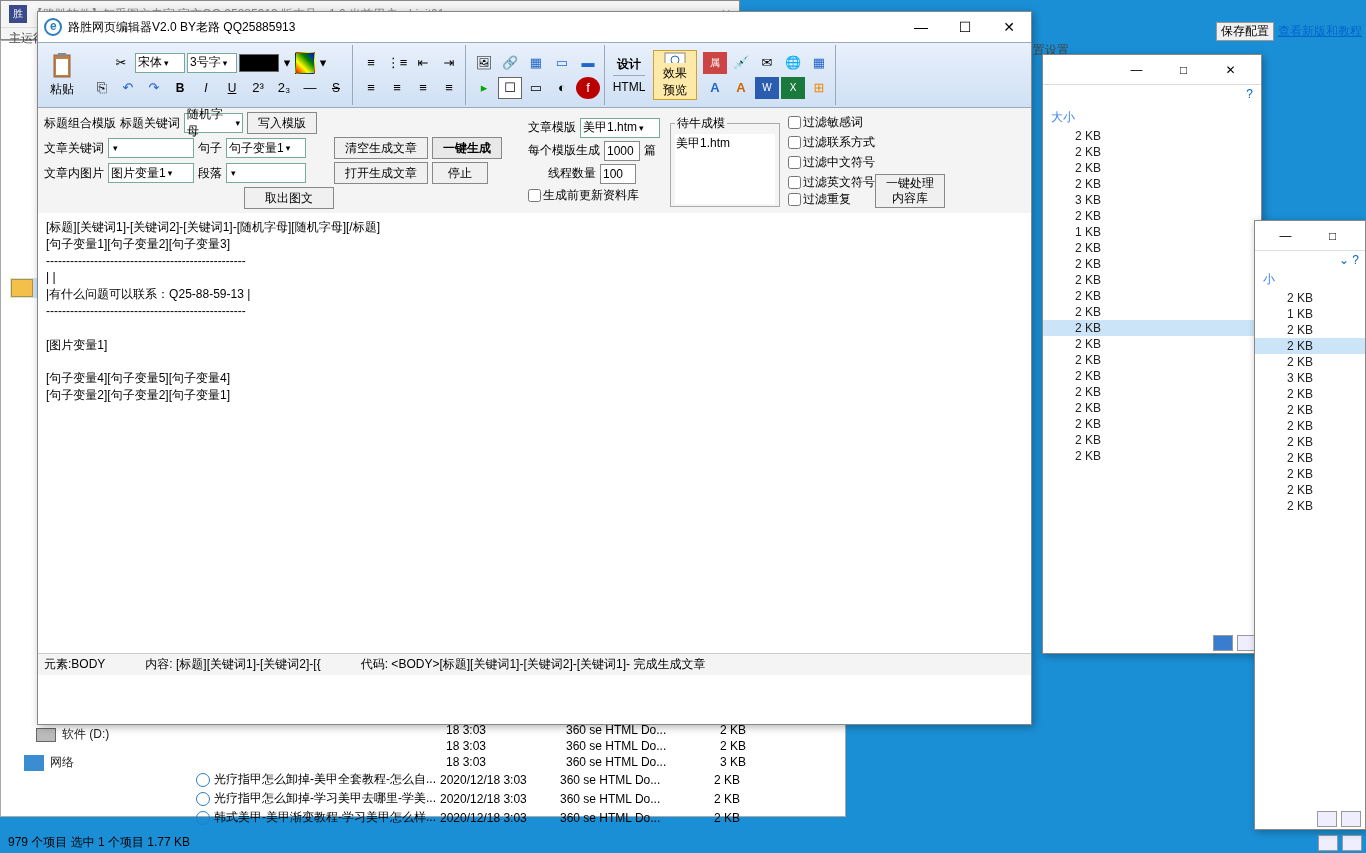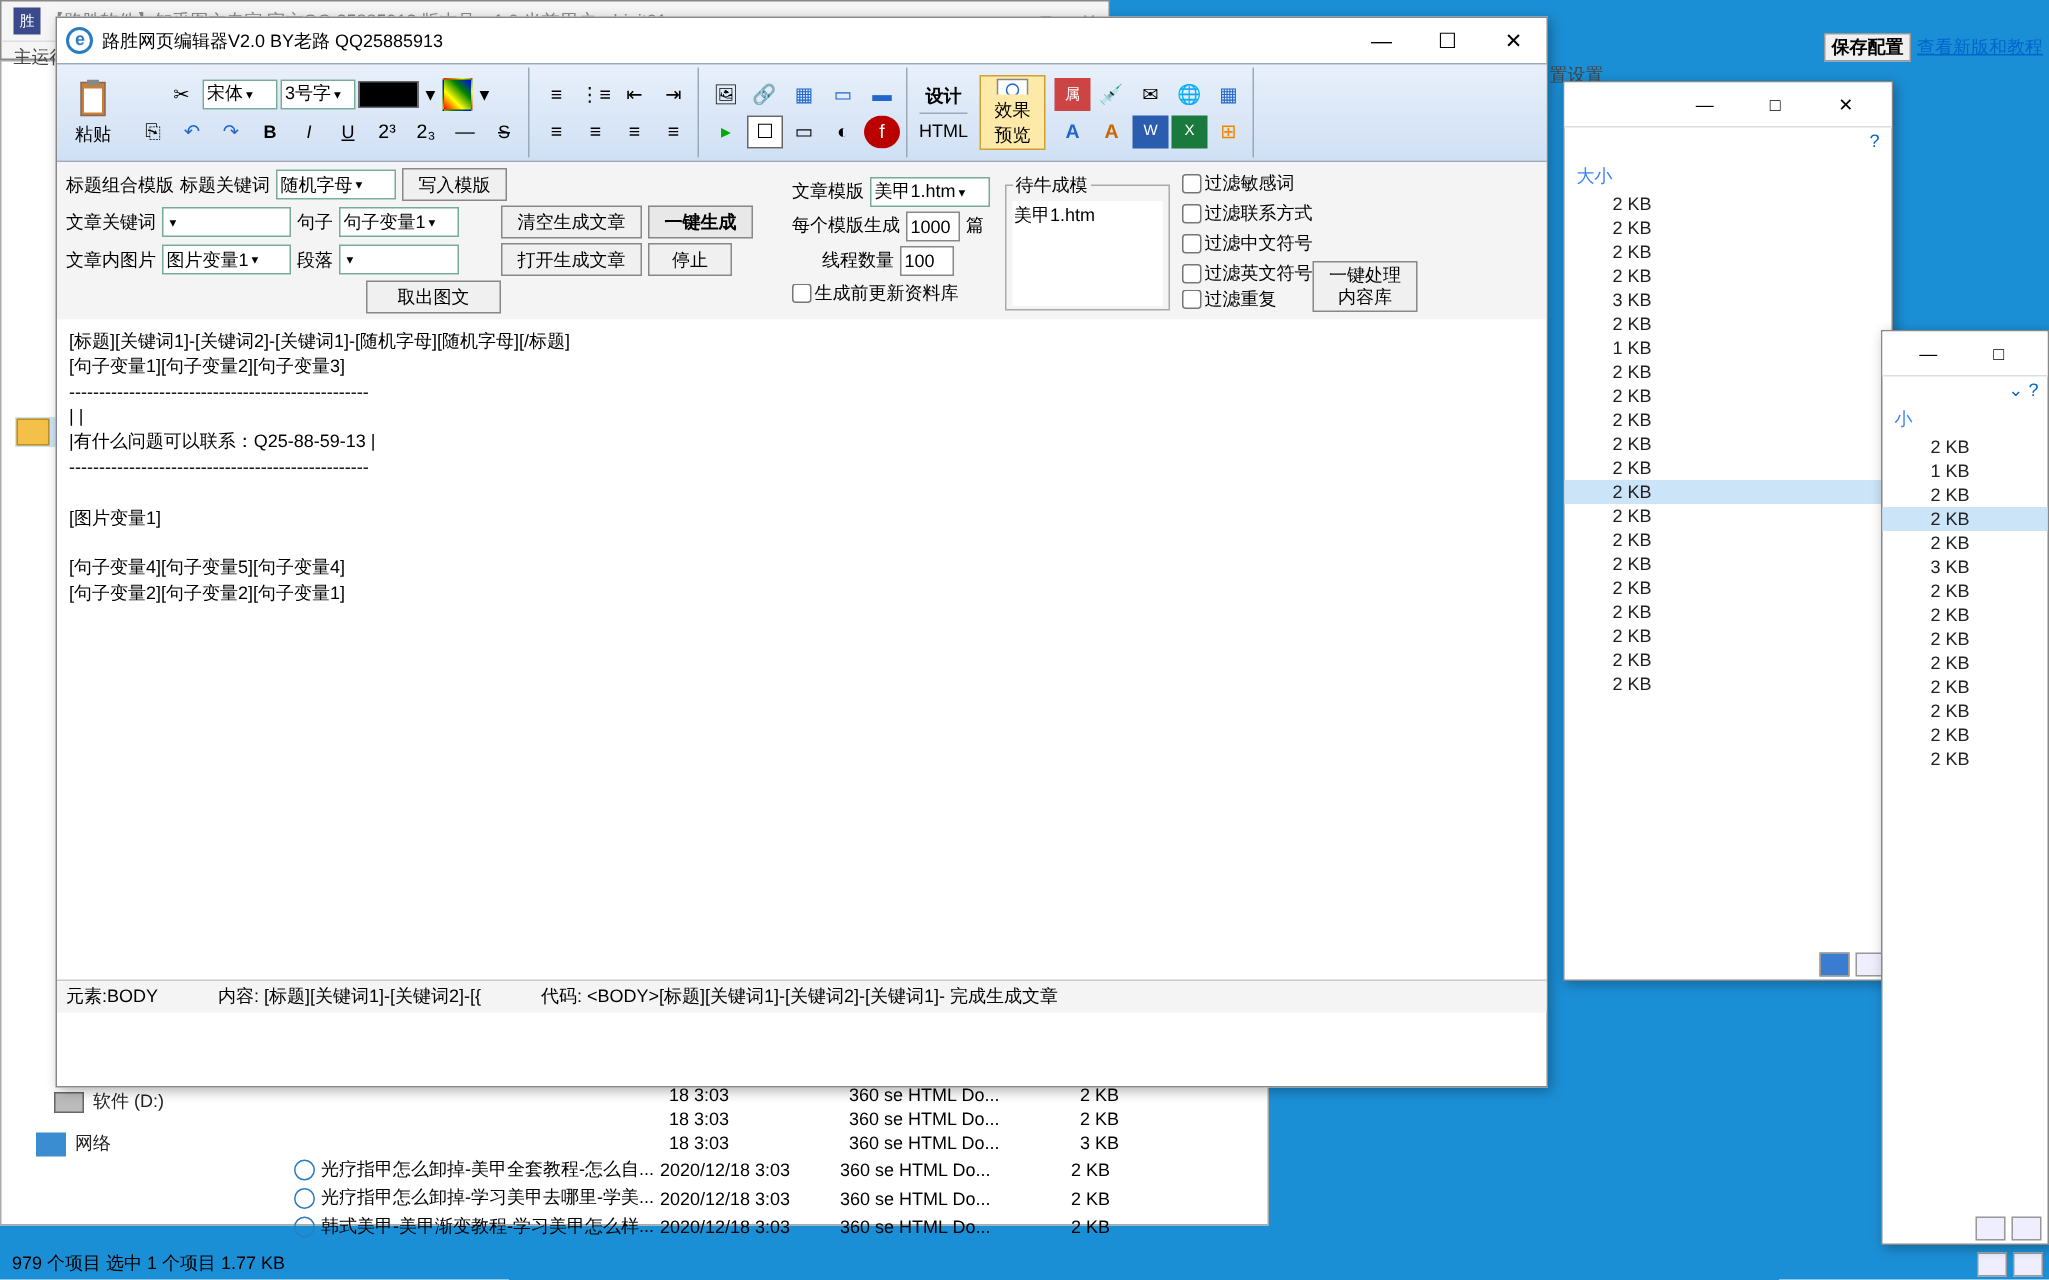--- a/index.html
+++ b/index.html
@@ -9,21 +9,21 @@
 .title-bar .t{flex:1;color:#333;}
 .title-bar .ctl{display:flex;gap:2px;}
 .title-bar .ctl span{width:45px;height:28px;display:flex;align-items:center;justify-content:center;cursor:pointer;}
 
 
 .app1{left:441px;top:0;width:740px;height:40px;background:#f5f5f5;border:1px solid #888;}
 .app1-title{padding:4px 8px;color:#888;display:flex;align-items:center;gap:4px;}
 .app1-icon{width:18px;height:18px;background:#3a4a8a;color:#fff;display:inline-flex;align-items:center;justify-content:center;font-size:10px;}
 .app1-tb{padding:2px 8px;display:flex;gap:8px;color:#444;border-top:1px solid #ddd;}
 .app1-right{position:absolute;right:4px;top:22px;display:flex;gap:4px;align-items:center;}
-.app1-btn{padding:0 4px;border:1px solid #999;background:#f0f0f0;font-weight:bold;}
+.app1-btn{padding:0 4px;border:1px solid #999;background:#f0f0f0;font-weight:normal;}
 .app1-link{color:#06c;text-decoration:underline;}
 .exp-row{display:flex;padding:1px 8px;gap:60px;align-items:center;}
 .exp-row .size{width:50px;text-align:right;color:#222;}
 .exp-head{color:#3b82f6;padding:2px 8px;}
 .exp-footer{position:absolute;bottom:2px;right:4px;display:flex;gap:4px;}
 .exp-icon{width:20px;height:16px;border:1px solid #999;background:#eef;}
 
 
 .big-explorer{left:520px;top:42px;width:846px;height:777px;background:#fff;border:1px solid #aaa;}
 .big-explorer .file-row{display:flex;padding:1px 6px;align-items:center;}
@@ -430,21 +430,21 @@
         <span class="tbtn" style="color:#e80;">⊞</span>
       </div>
     </div>
   </div>
 
   <div class="settings">
     <div style="display:flex;flex-direction:column;gap:3px;">
       <div style="display:flex;align-items:center;gap:4px;">
         <label>标题组合模版</label>
         <label>标题关键词</label>
-        <span class="combo" style="width:80px;">
+        <span class="combo" style="width:59px;">
             <span>随机字母</span>
             <span class="arr">▾</span>
           </span>
         <button class="sbtn">写入模版</button>
       </div>
       <div style="display:flex;align-items:center;gap:4px;">
         <label>文章关键词</label>
         <span class="combo" style="width:86px;">
             <span></span>
             <span class="arr">▾</span>

